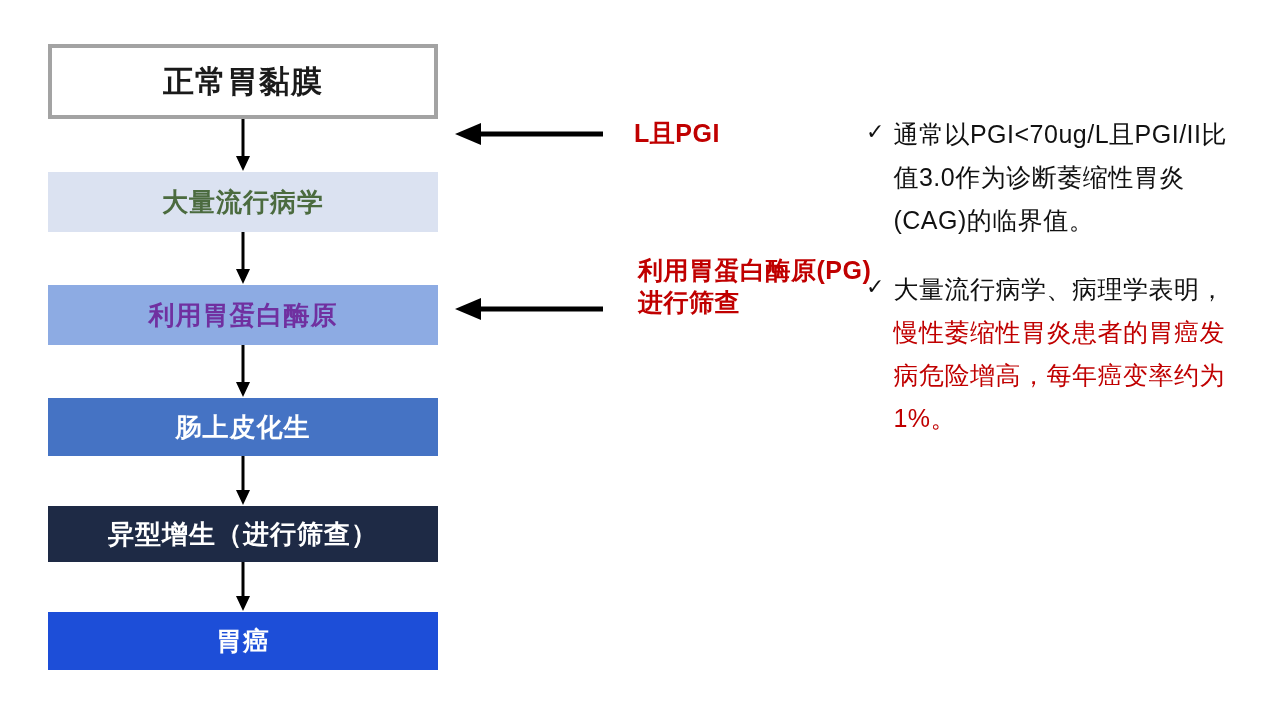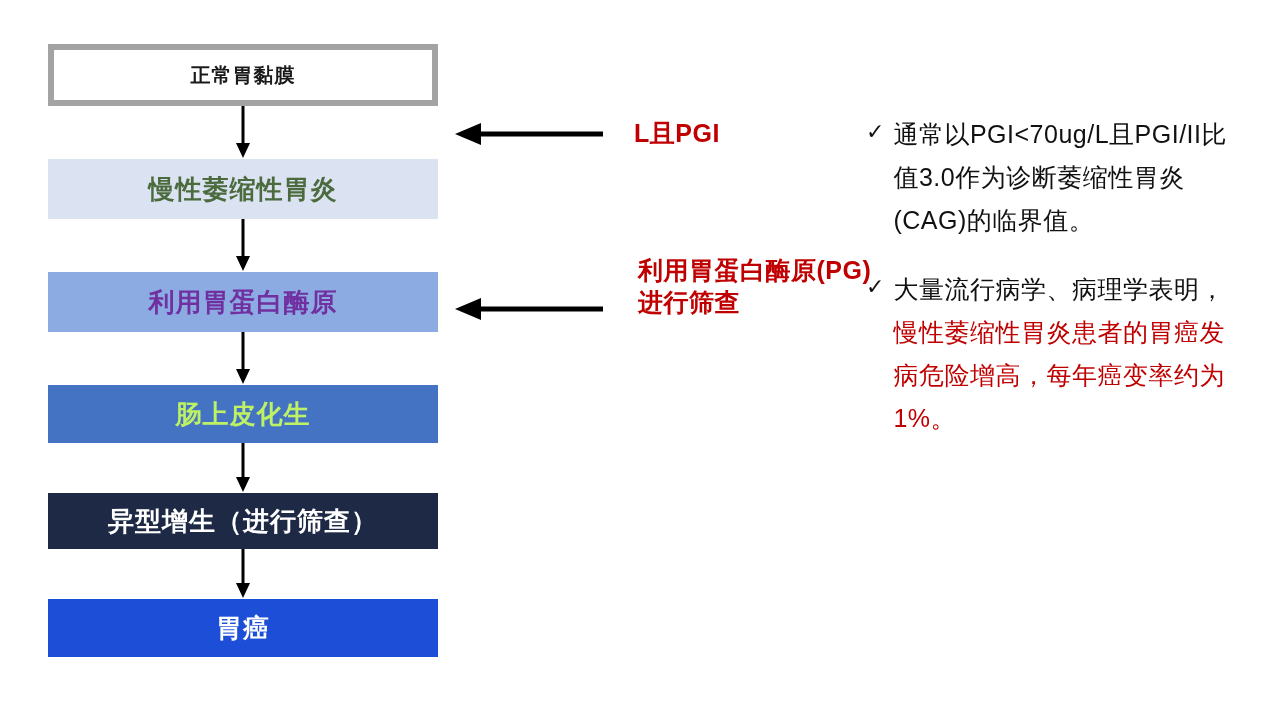--- a/index.html
+++ b/index.html
@@ -26,25 +26,25 @@
     width: 390px;
     box-sizing: border-box;
     display: flex;
     align-items: center;
     justify-content: center;
     font-weight: bold;
     letter-spacing: 1px;
     line-height: 1;
   }
   .box-normal {
-    height: 62px;
+    height: 75px;
     background: #ffffff;
-    border: 6px solid #a3a3a3;
+    border: 4px solid #a3a3a3;
     color: #1a1a1a;
-    font-size: 20px;
+    font-size: 31px;
   }
   .box-superficial {
     height: 60px;
     background: #dbe2f1;
     color: #4b6b3f;
     font-size: 26px;
   }
   .box-atrophic {
     height: 60px;
     background: #8dabe3;
@@ -134,39 +134,39 @@
 
   <div class="flow-box box-normal" style="background: rgb(255, 255, 255); color: rgb(26, 26, 26);">正常胃黏膜</div>
 
   <div class="connector">
     <svg width="18" height="53" viewBox="0 0 18 53">
       <line x1="9" y1="0" x2="9" y2="41" stroke="#000000" stroke-width="3"></line>
       <polygon points="9,52 2,37 16,37" fill="#000000"></polygon>
     </svg>
   </div>
 
-  <div class="flow-box box-superficial" style="background: rgb(219, 226, 241); color: rgb(75, 107, 63);">慢性萎缩性胃炎</div>
+  <div class="flow-box box-superficial" style="background: rgb(219, 226, 241); color: rgb(75, 107, 63);">大量流行病学</div>
 
   <div class="connector">
     <svg width="18" height="53" viewBox="0 0 18 53">
       <line x1="9" y1="0" x2="9" y2="41" stroke="#000000" stroke-width="3"></line>
       <polygon points="9,52 2,37 16,37" fill="#000000"></polygon>
     </svg>
   </div>
 
   <div class="flow-box box-atrophic" style="background: rgb(141, 171, 227); color: rgb(112, 48, 160);">利用胃蛋白酶原</div>
 
   <div class="connector">
     <svg width="18" height="53" viewBox="0 0 18 53">
       <line x1="9" y1="0" x2="9" y2="41" stroke="#000000" stroke-width="3"></line>
       <polygon points="9,52 2,37 16,37" fill="#000000"></polygon>
     </svg>
   </div>
 
-  <div class="flow-box box-metaplasia" style="background: rgb(69, 115, 196); color: #bef264;">肠上皮化生</div>
+  <div class="flow-box box-metaplasia" style="background: rgb(69, 115, 196); color: #ffffff;">肠上皮化生</div>
 
   <div class="connector short">
     <svg width="18" height="50" viewBox="0 0 18 50">
       <line x1="9" y1="0" x2="9" y2="38" stroke="#000000" stroke-width="3"></line>
       <polygon points="9,49 2,34 16,34" fill="#000000"></polygon>
     </svg>
   </div>
 
   <div class="flow-box box-dysplasia" style="background: rgb(30, 42, 69); color: rgb(255, 255, 255);">异型增生（进行筛查）</div>
 

